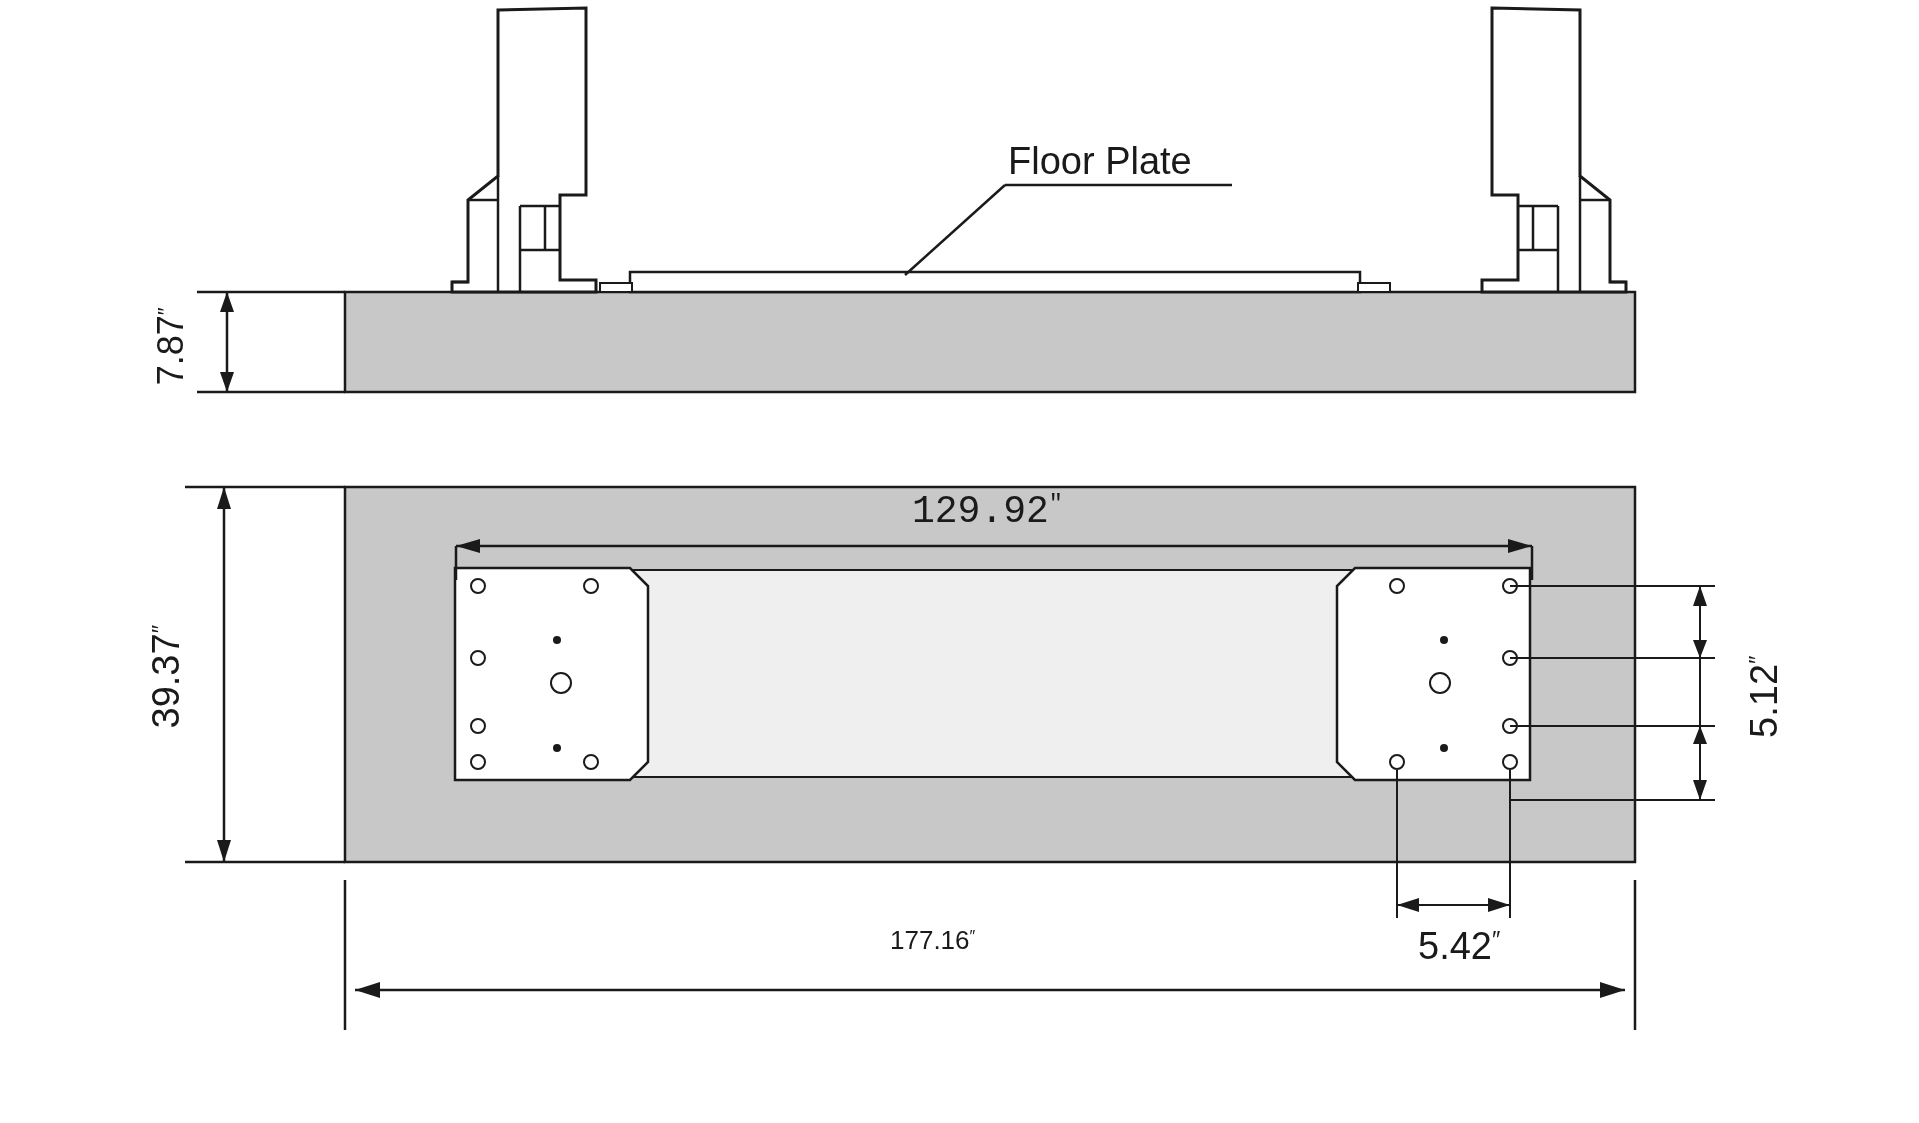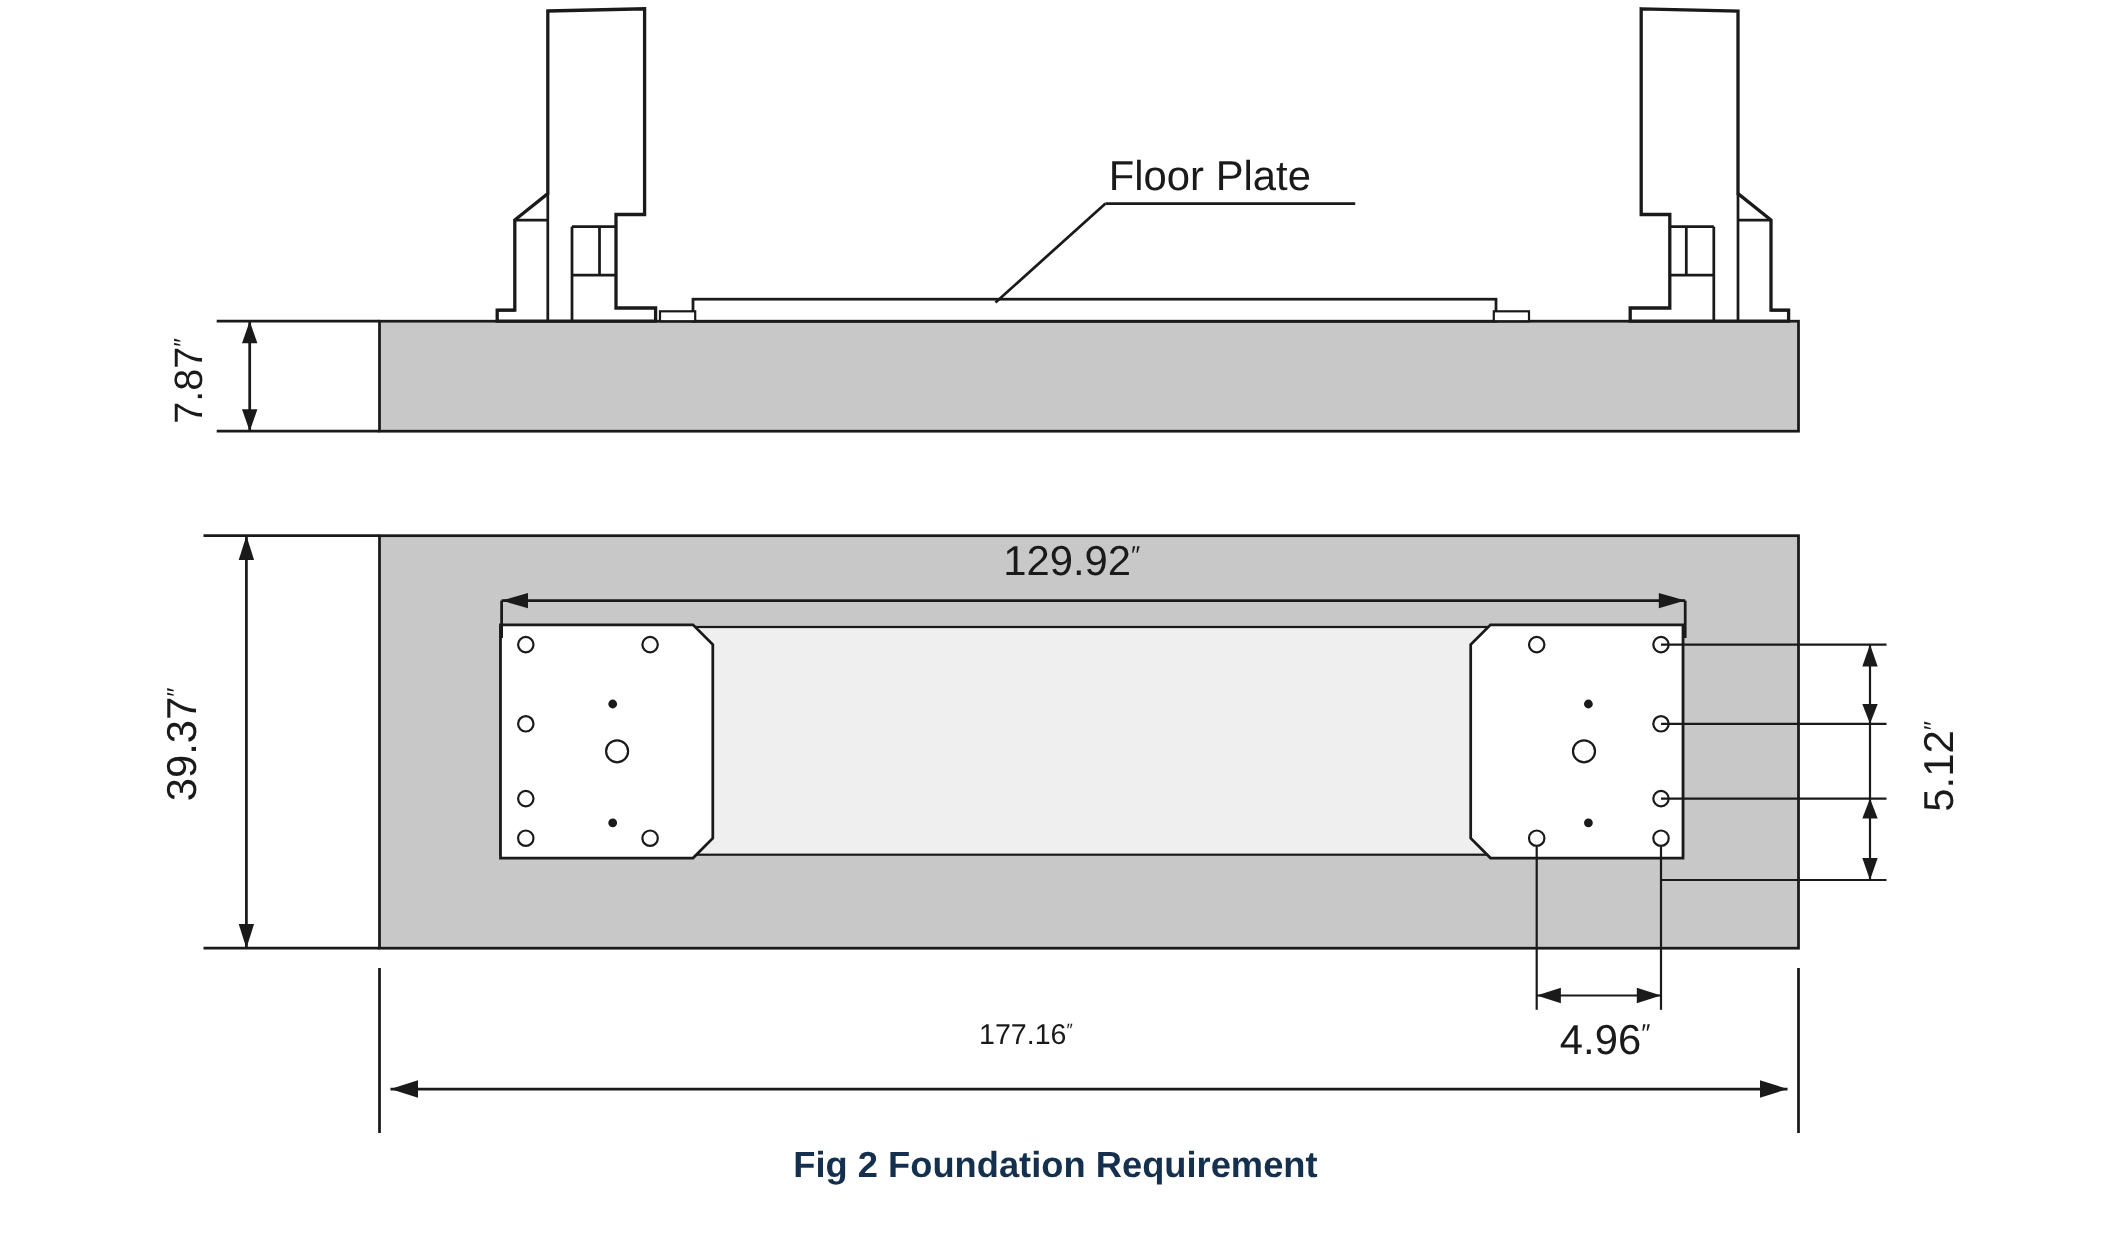--- a/index.html
+++ b/index.html
@@ -190,31 +190,30 @@
 
 
   <div class="lbl lbl-vert" style="left:132px; top:325px; font-size:36px; transform:rotate(-90deg);">
     <span>7.87</span><span class="inch">″</span>
   </div>
 
   <div class="lbl lbl-vert" style="left:115px; top:655px; font-size:38px; transform:rotate(-90deg);">
     <span>39.37</span><span class="inch">″</span>
   </div>
 
-  <div class="lbl" style="left:912px; top:490px; font-size:38px;">
+  <div class="lbl" style="left:912px; top:490px; font-size:38px;font-family:Liberation Mono, monospace;">
     <span>129.92</span><span class="inch">″</span>
   </div>
 
   <div class="lbl" style="left:890px; top:925px; font-size:26px;">
     <span>177.16</span><span class="inch">″</span>
   </div>
 
   <div class="lbl lbl-vert" style="left:1723px; top:675px; font-size:38px; transform:rotate(-90deg);">
     <span>5.12</span><span class="inch">″</span>
   </div>
 
   <div class="lbl" style="left:1418px; top:925px; font-size:38px;">
-    <span>4.96</span><span class="inch">″</span>
-  </div>
-
-  <div class="caption" style="top:1040px;">Fig 2 Foundation Requirement</div>
+    <span>5.42</span><span class="inch">″</span>
+  </div>
+
 
 </div>
 
 </body></html>

